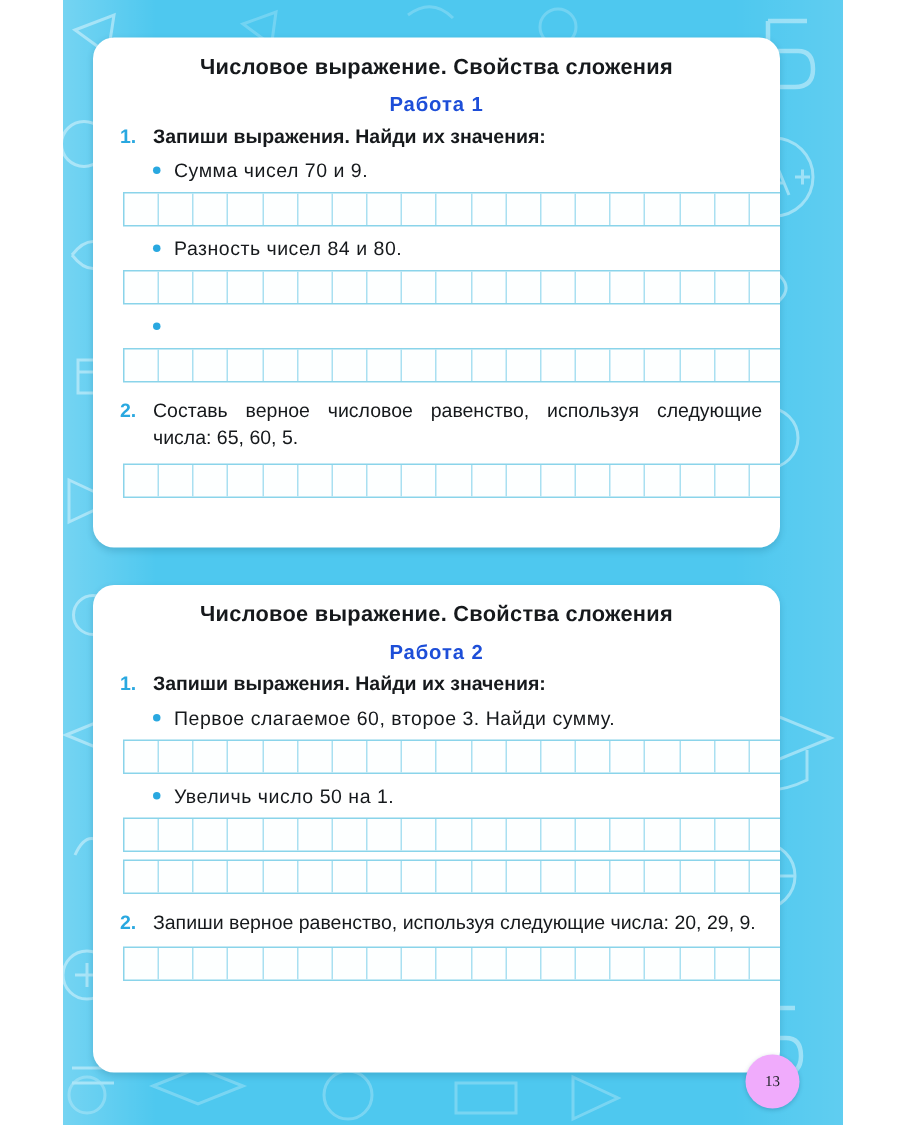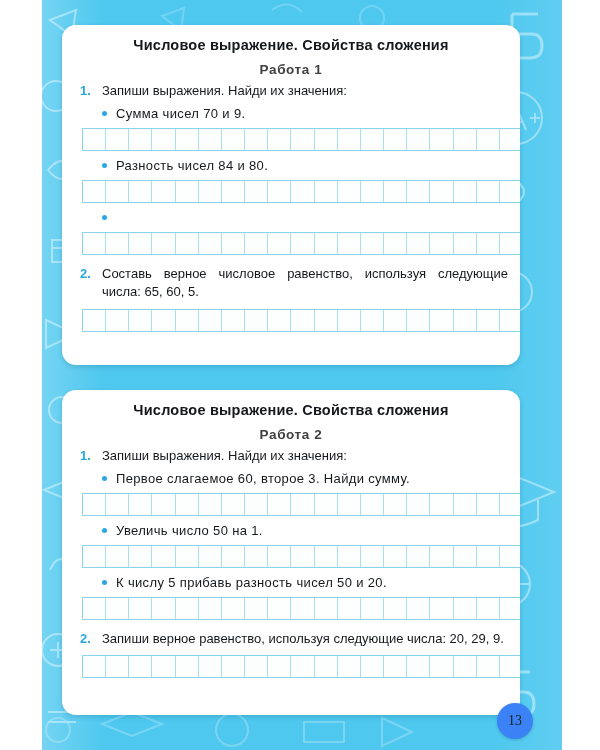--- a/index.html
+++ b/index.html
@@ -76,21 +76,21 @@
     letter-spacing: .2px;
     padding-top: 12px;
     padding-bottom: 2px;
     white-space: nowrap;
   }
 
   .work-label {
     text-align: center;
     font-weight: bold;
     font-size: 13.5px;
-    color: #404040;
+    color: #1d4ed8;
     letter-spacing: .6px;
     padding-top: 7px;
     padding-bottom: 3px;
   }
 
   
   .task {
     display: flex;
     align-items: flex-start;
     padding: 2px 0 0 8px;
@@ -104,21 +104,21 @@
     line-height: 18px;
   }
   .task-text {
     font-size: 13px;
     color: #16191c;
     line-height: 18.5px;
     text-align: justify;
     flex: 1 1 auto;
     padding-right: 2px;
   }
-  .task-text.nojust { text-align: left; }
+  .task-text.nojust { text-align: left; font-weight: bold; }
 
   .bullet-line {
     display: flex;
     align-items: flex-end;
     padding: 3px 0 0 30px;
   }
   .bullet-dot {
     flex: 0 0 14px;
     font-size: 13px;
     line-height: 19px;
@@ -157,26 +157,26 @@
   }
   .grid .cell:last-child { border-right: none; }
 
   
   #page-badge {
     position: absolute;
     left: 497px;
     top: 703px;
     width: 36px; height: 36px;
     border-radius: 50%;
-    background: #3b82f6;
+    background: #f0abfc;
     box-shadow: 0 1px 3px rgba(0,60,90,.25);
     display: flex;
     align-items: center;
     justify-content: center;
-    font-size: 14px;
+    font-size: 10px;
     color: #1b1f23;
     font-family: "Liberation Serif", serif;
   }
 </style>
 </head>
 <body>
 
 <div id="page">
 
   <div id="blue-band">
@@ -400,24 +400,20 @@
           <div class="cell"></div>
           <div class="cell"></div>
           <div class="cell"></div>
           <div class="cell"></div>
           <div class="cell"></div>
           <div class="cell"></div>
           <div class="cell"></div>
           <div class="cell"></div>
         </div>
 
-      <div class="bullet-line">
-        <span class="bullet-dot"><i></i></span>
-        <span class="bullet-text">К числу 5 прибавь разность чисел 50 и 20.</span>
-      </div>
       <div class="grid">
           <div class="cell"></div>
           <div class="cell"></div>
           <div class="cell"></div>
           <div class="cell"></div>
           <div class="cell"></div>
           <div class="cell"></div>
           <div class="cell"></div>
           <div class="cell"></div>
           <div class="cell"></div>

